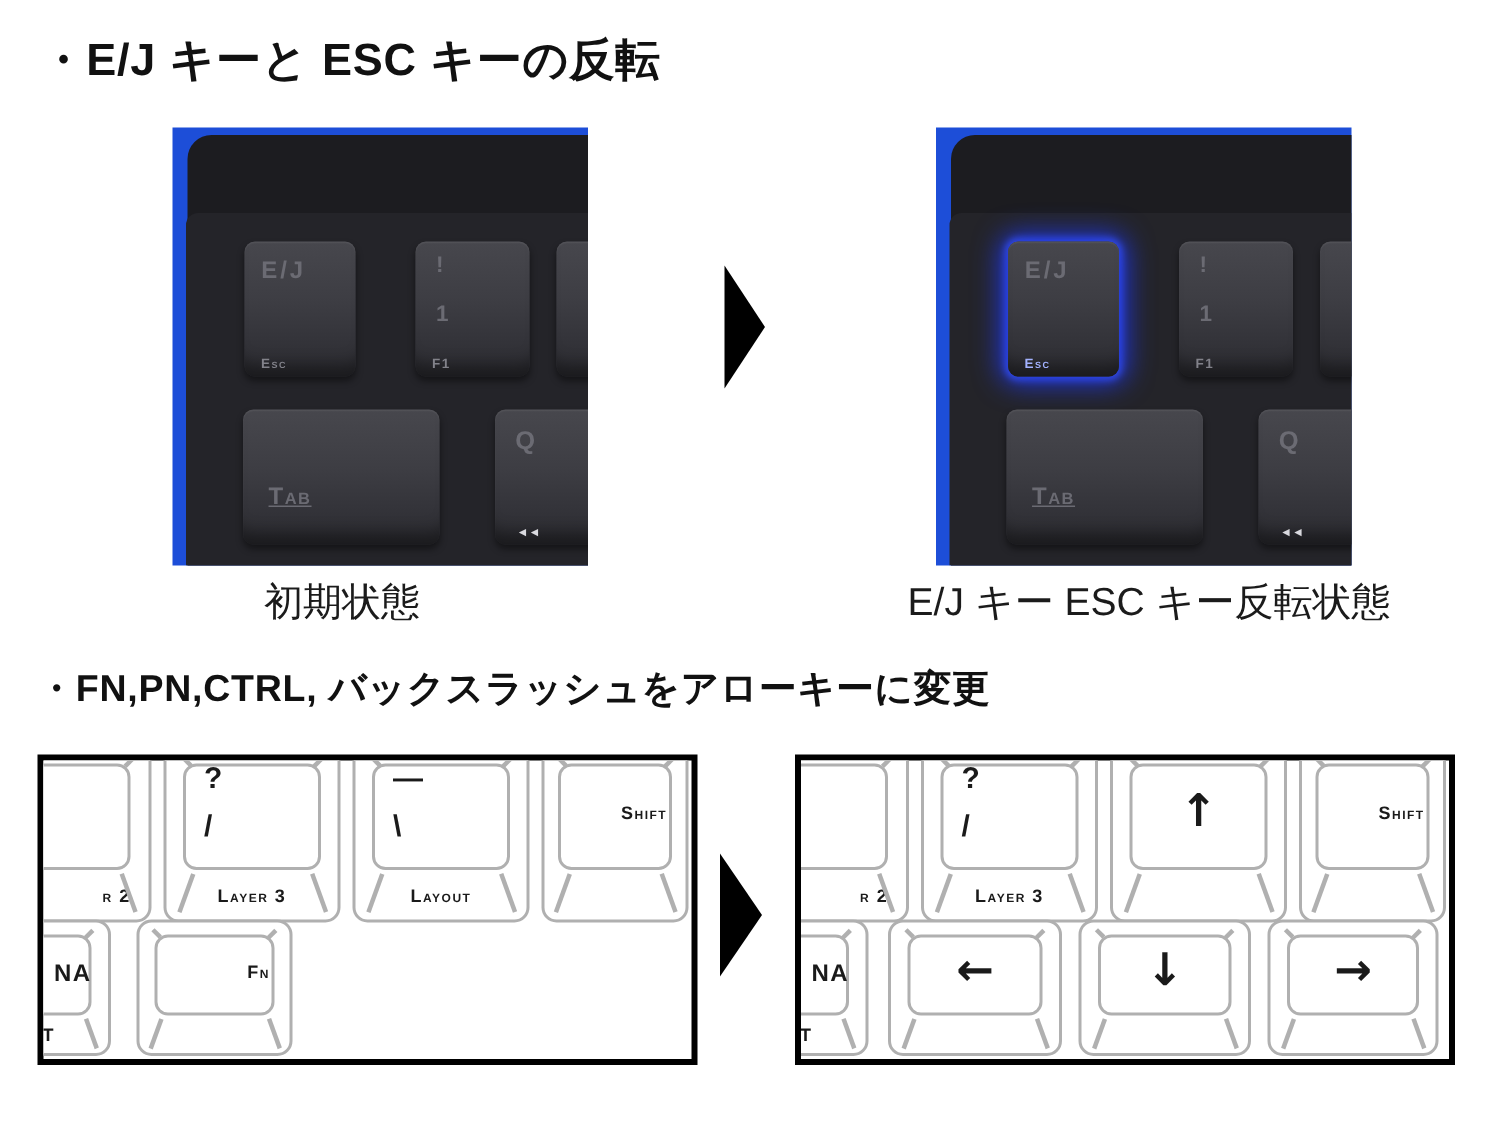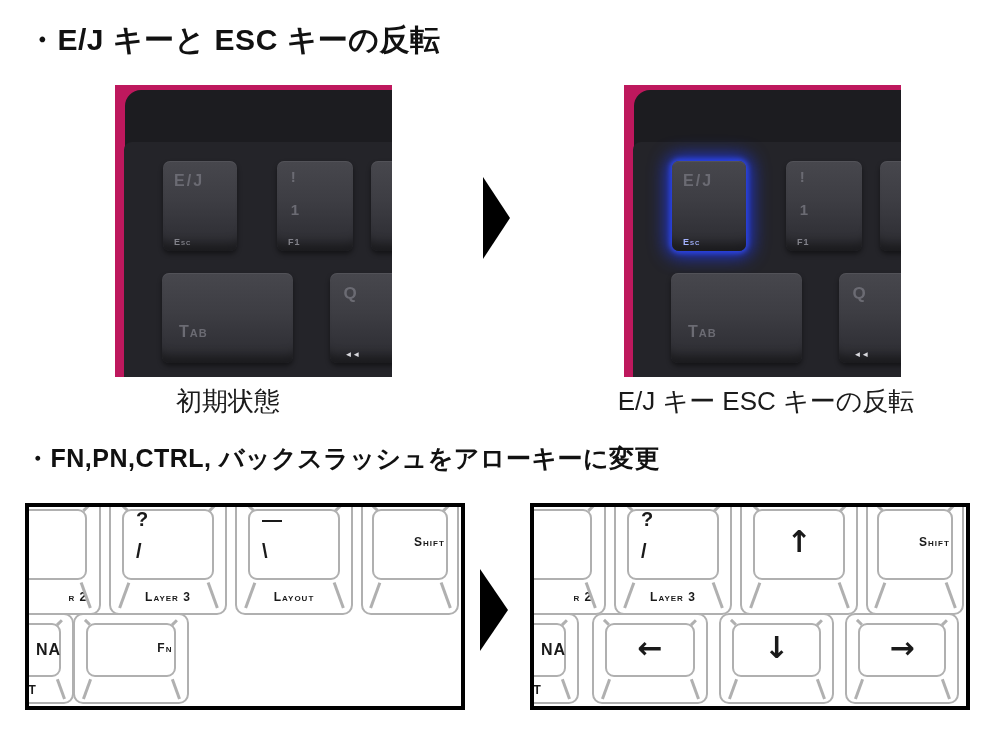--- a/index.html
+++ b/index.html
@@ -13,37 +13,37 @@
   .cap{top:384px;font-size:26px;font-weight:500;text-align:center;color:#1b1b1b;}
   .cap.before{left:88px;width:280px;}
   .cap.after{left:556px;width:420px;}
 
   
   .tri{width:0;height:0;border-top:41px solid transparent;border-bottom:41px solid transparent;}
   .tri1{left:483px;top:177px;border-left:27px solid #000;}
   .tri2{left:480px;top:569px;border-left:28px solid #000;}
 
   
-  .photo{width:277px;height:292px;top:85px;overflow:hidden;background:#be185d;}
+  .photo{width:277px;height:292px;top:85px;overflow:hidden;background:#1d4ed8;}
   .photo.before{left:115px;}
   .photo.after{left:624px;}
   .kcase{position:absolute;left:10px;top:5px;right:-12px;bottom:-12px;
          background:#1c1c20;border-radius:16px 0 0 0;}
   .kplate{position:absolute;left:9px;top:57px;right:0;bottom:0;
           background:#242429;border-radius:8px 0 0 0;}
   .pkey{position:absolute;height:90px;border-radius:7px;
         background:linear-gradient(180deg,#47474d 0%,#3d3d43 45%,#34343a 72%,#2b2b30 100%);
         box-shadow:inset 0 1px 1px rgba(255,255,255,.07), inset 0 -16px 10px -8px rgba(0,0,0,.38), 0 3px 5px rgba(0,0,0,.45);}
   .pkey.glow{box-shadow:0 0 18px 5px rgba(32,55,228,.95),0 0 5px 2px rgba(70,100,255,.9),
              inset 0 1px 1px rgba(255,255,255,.07), inset 0 -16px 10px -8px rgba(0,0,0,.38);}
   .pl{position:absolute;color:#6b6b73;}
   .pl.main{left:15%;top:12%;font-size:16px;letter-spacing:2px;font-weight:600;}
   .pl.two-a{left:18%;top:8%;font-size:15px;font-weight:600;}
   .pl.two-b{left:18%;top:44%;font-size:15px;font-weight:600;}
-  .pl.low{left:13%;bottom:24%;font-size:16px;font-weight:600;font-variant:small-caps;letter-spacing:1px;}
+  .pl.low{left:13%;bottom:24%;font-size:16px;font-weight:600;font-variant:small-caps;letter-spacing:1px;text-decoration:underline;}
   .pl.front{left:11px;right:0;bottom:4px;text-align:left;font-size:9px;letter-spacing:1px;
             color:#82828a;font-variant:small-caps;font-weight:600;}
   .pl.front.lit{color:#a3b2ff;}
   .pl.media{color:#d9d9de;font-size:8px;letter-spacing:0;}
 
   
   .frame{top:503px;width:440px;height:207px;border:4px solid #000;background:#fff;
          overflow:hidden;box-sizing:border-box;}
   .frame.before{left:25px;}
   .frame.after{left:530px;}
@@ -118,21 +118,21 @@
   <div class="pkey" style="left:47px;top:188px;width:131px;">
     <span class="pl low">Tab</span>
   </div>
   <div class="pkey" style="left:215px;top:188px;width:90px;">
     <span class="pl main" style="letter-spacing:0;font-size:17px;">Q</span>
     <span class="pl front media" style="text-align:left;left:16%;">◄◄</span>
   </div>
 </div>
 
 <div class="abs cap before">初期状態</div>
-<div class="abs cap after">E/J キー ESC キーの反転</div>
+<div class="abs cap after">E/J キー ESC キー反転状態</div>
 
 <div class="abs h2">・FN,PN,CTRL, バックスラッシュをアローキーに変更</div>
 
 <div class="abs frame before">
   <div class="dkey r1" style="left:-50px;width:122px;">
     <div class="dface"></div>
     <span class="kl front-r">r 2</span>
   </div>
   <div class="dkey r1" style="left:80px;width:118px;">
     <div class="dface"></div>
@@ -148,21 +148,21 @@
   </div>
   <div class="dkey r1" style="left:332px;width:98px;">
     <div class="dface"></div>
     <span class="kl right">Shift</span>
   </div>
   <div class="dkey r2" style="left:-68px;width:113px;">
     <div class="dface"></div>
     <span class="kl big">NA</span>
     <span class="kl front-l">T</span>
   </div>
-  <div class="dkey r2" style="left:44px;width:116px;">
+  <div class="dkey r2" style="left:62px;width:104px;">
     <div class="dface"></div>
     <span class="kl right">Fn</span>
   </div>
 </div>
 
 <div class="abs tri tri2"></div>
 
 <div class="abs frame after">
   <div class="dkey r1" style="left:-50px;width:122px;">
     <div class="dface"></div>

